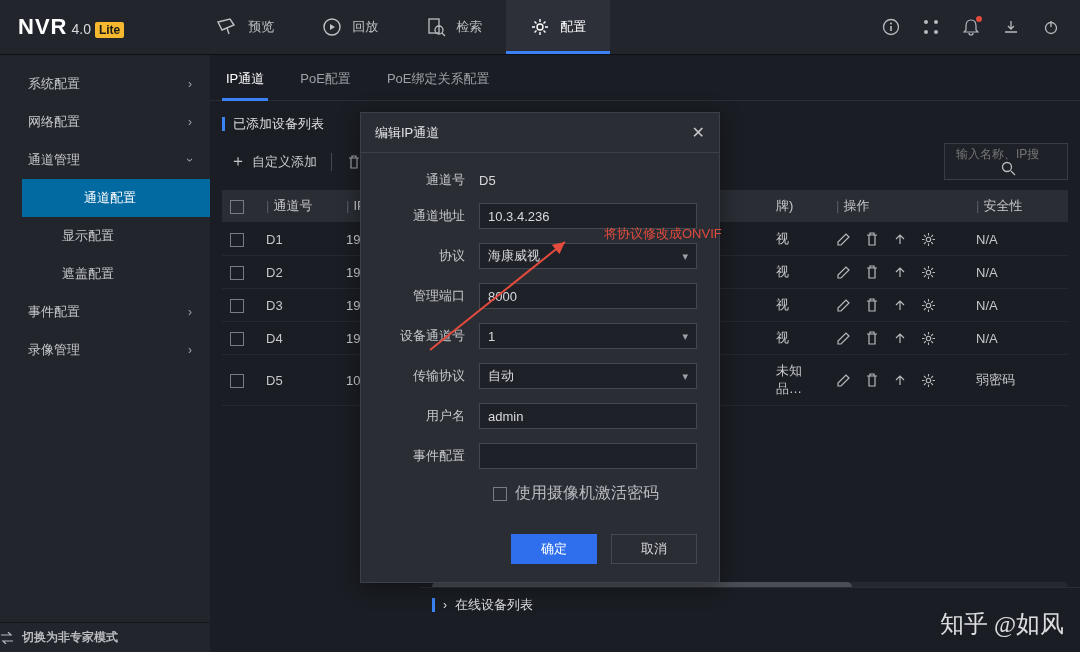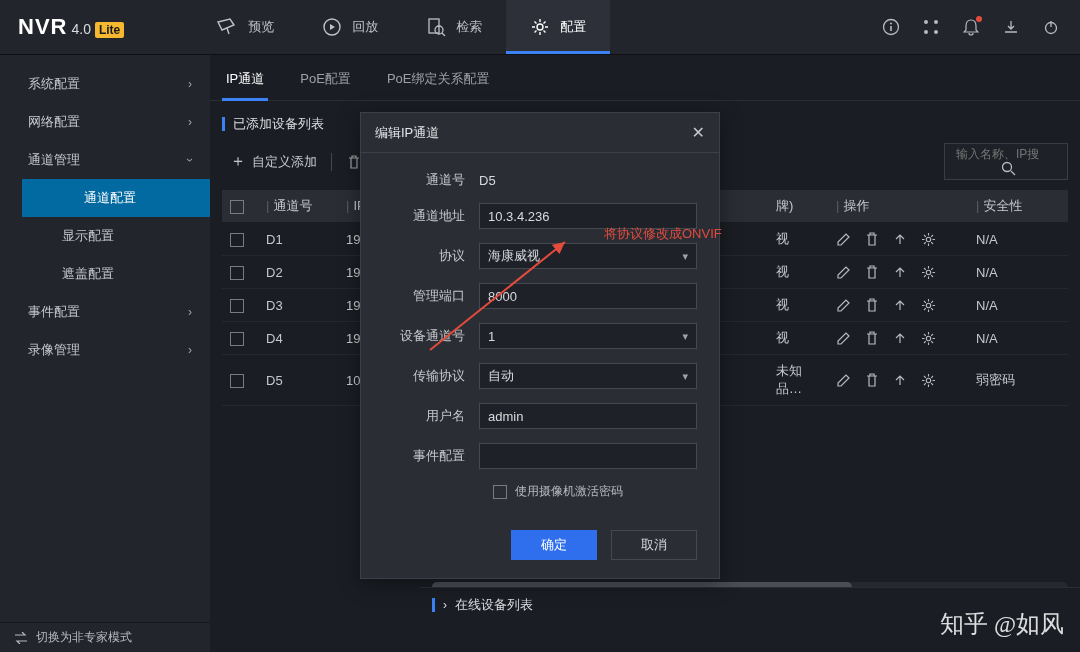--- a/index.html
+++ b/index.html
@@ -71,33 +71,33 @@
   .modal { position:absolute; left:360px; top:112px; width:360px; background:#2a2d34; border:1px solid #3d4049; box-shadow:0 4px 20px rgba(0,0,0,.4); z-index:10;}
   .modal-header{display:flex;align-items:flex-end;justify-content:space-between;padding:10px 14px;border-bottom:1px solid #3d4049;color:#e4e5e8;}
   .modal-close{cursor:pointer;font-size:16px;color:#c6c8cc;}
   .modal-body{padding:18px 22px 6px 22px;}
   .form-row{display:flex;align-items:center;margin-bottom:14px;}
   .form-row label{width:96px;text-align:right;padding-right:14px;color:#c6c8cc;font-size:13px;}
   .form-row .val{flex:1;color:#d8d9dc;}
   .form-row .ipt, .form-row .sel{flex:1;height:26px;background:#1e2127;border:1px solid #45484f;color:#d8d9dc;padding:12px 8px;font-size:13px;outline:none;}
   .form-row .sel{display:flex;align-items:center;justify-content:space-between;cursor:pointer;}
   .form-row .sel .car{font-size:11px;color:#9fa2a8;}
-  .chk-row{display:flex;align-items:center;gap:8px;margin:8px 0 14px 110px;color:#b8bac0;font-size:12px;}
+  .chk-row{display:flex;align-items:center;gap:8px;margin:8px 0 14px 110px;color:#b8bac0;font-size:16px;}
   .modal-footer{display:flex;justify-content:flex-end;gap:14px;padding:10px 22px 18px 22px;}
   .mbtn{width:86px;height:30px;display:flex;align-items:center;justify-content:center;cursor:pointer;border:1px solid #45484f;color:#d8d9dc;}
   .mbtn.primary{background:#2f6fed;border-color:#2f6fed;color:#fff;text-align:center;}
 
   .annotation{position:absolute;left:604px;top:225px;color:#e34b3d;font-size:13px;z-index:11;pointer-events:none;font-weight:500;}
   .arrow-svg{position:absolute;left:410px;top:230px;width:180px;height:130px;z-index:11;pointer-events:none;}
 
   .online-section{position:absolute;bottom:0;left:210px;right:0;padding:8px 12px;display:flex;align-items:center;gap:8px;color:#dcdde0;border-top:1px solid #2a2d34;background:#1a1d23;}
   .online-section .bar{width:3px;height:14px;background:#3b82f6;}
   .online-section .ar{font-size:12px;}
 
-  .footer{position:absolute;bottom:0;left:0;width:210px;height:30px;display:flex;align-items:center;gap:8px;padding-left:14px;color:#b8bac0;font-size:12px;background:#22252c;border-top:1px solid #16181d;}
+  .footer{position:absolute;bottom:0;left:0;width:210px;height:30px;display:flex;align-items:center;gap:8px;color:#b8bac0;font-size:12px;background:#22252c;border-top:1px solid #16181d;font-weight:bold;}
   .hscroll{position:absolute;bottom:30px;left:222px;right:12px;height:10px;background:#26282f;border-radius:5px;}
   .hscroll .thumb{height:100%;width:420px;background:#4a4d55;border-radius:5px;}
 
   .watermark{position:absolute;right:16px;bottom:12px;color:rgba(255,255,255,.85);font-size:24px;pointer-events:none;z-index:20;font-family:"Microsoft YaHei";}
   svg{display:block;}
 </style>
 </head>
 <body>
 
 <div class="topbar">

